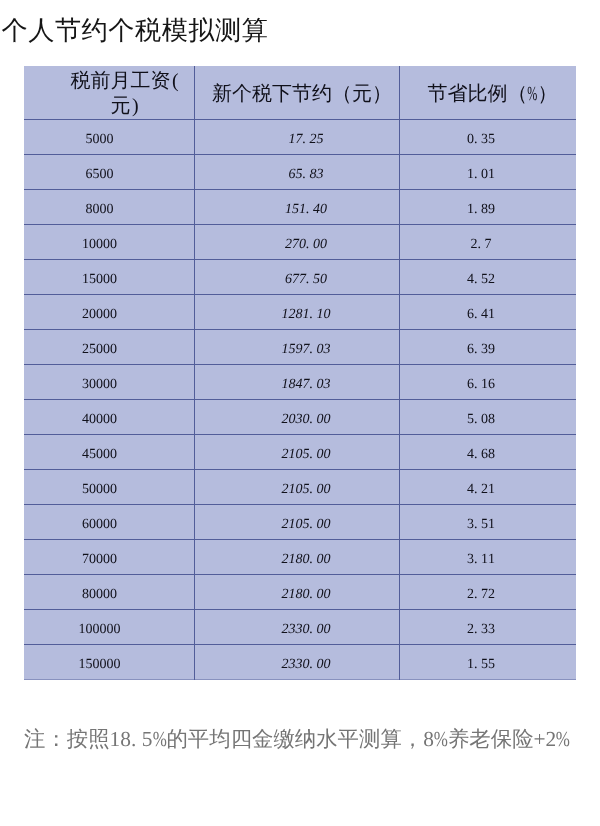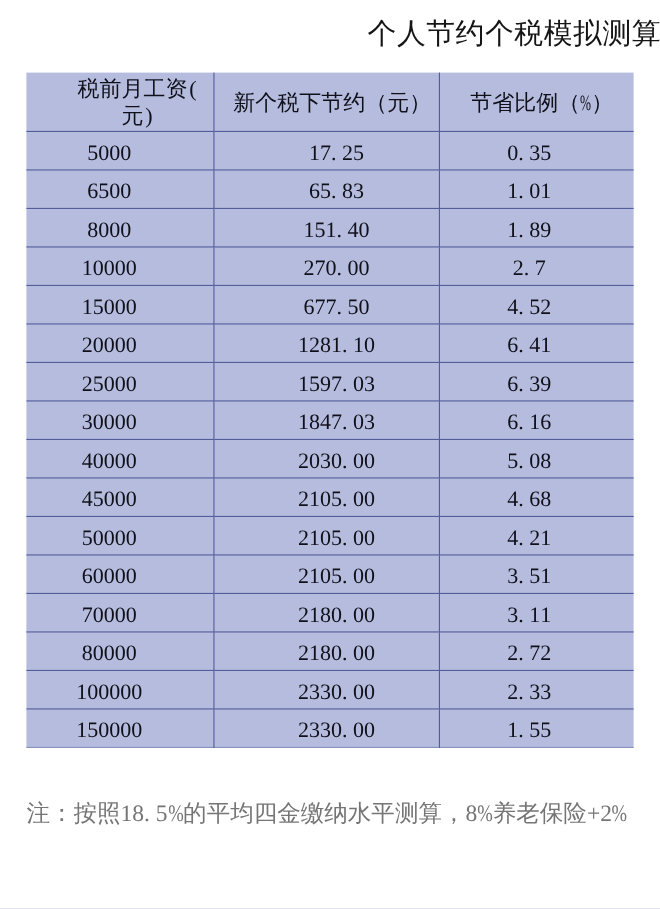--- a/index.html
+++ b/index.html
@@ -15,21 +15,21 @@
   }
   #page { position:relative; width:600px; height:826px; }
 
   
   .hw { display:inline-block; width:0.5em; text-align:center; }
   .hw.dot { text-align:left; }
   .hw > i, .sq { font-style:normal; display:inline-block; transform-origin:50% 50%; }
 
   .title {
     position:absolute; left:1px; top:14px; width:600px;
-    text-align:right;
+    text-align:left;
     font-size:26.2px;
     line-height:34px;
     letter-spacing:0.5px;
     text-indent:0.5px;
     color:#151515;
   }
 
   table.grid {
     position:absolute;
     left:24px; top:66px;
@@ -44,29 +44,29 @@
     border-right:1px solid #525d99;
     border-bottom:1px solid #525d99;
     padding:0;
     text-align:center;
     vertical-align:middle;
     color:#10101a;
     font-weight:normal;
     box-sizing:border-box;
   }
   table.grid th { height:48px; font-size:20px; line-height:25px; padding-top:3px;padding-left:40px; }
-  table.grid td { height:35px; font-size:20px; line-height:25px; padding-top:5px; }
+  table.grid td { height:35px; font-size:14px; line-height:25px; padding-top:5px; }
   table.grid tr > *:last-child { border-right:0; }
   table.grid tbody tr:last-child > * { border-bottom:1px solid rgba(82,93,153,0.45); }
   .c1 { width:170px; }
   .c2 { width:205px; }
   .c3 { width:176px; }
   table.grid td.c1 { padding-right:19px; }
   table.grid th.c1 { padding-right:7px; }
-  table.grid td.c2 { padding-left:18px; }
+  table.grid td.c2 { padding-left:18px;font-style:italic; }
   table.grid th.c2 { padding-left:10px; }
   table.grid td.c3 { padding-right:14px; }
   table.grid th.c3 { padding-left:9px; }
 
   .notes {
     position:absolute; left:24px; top:725px; width:575px;
     color:#757575;
     font-size:21.4px;
     line-height:28px;
   }

